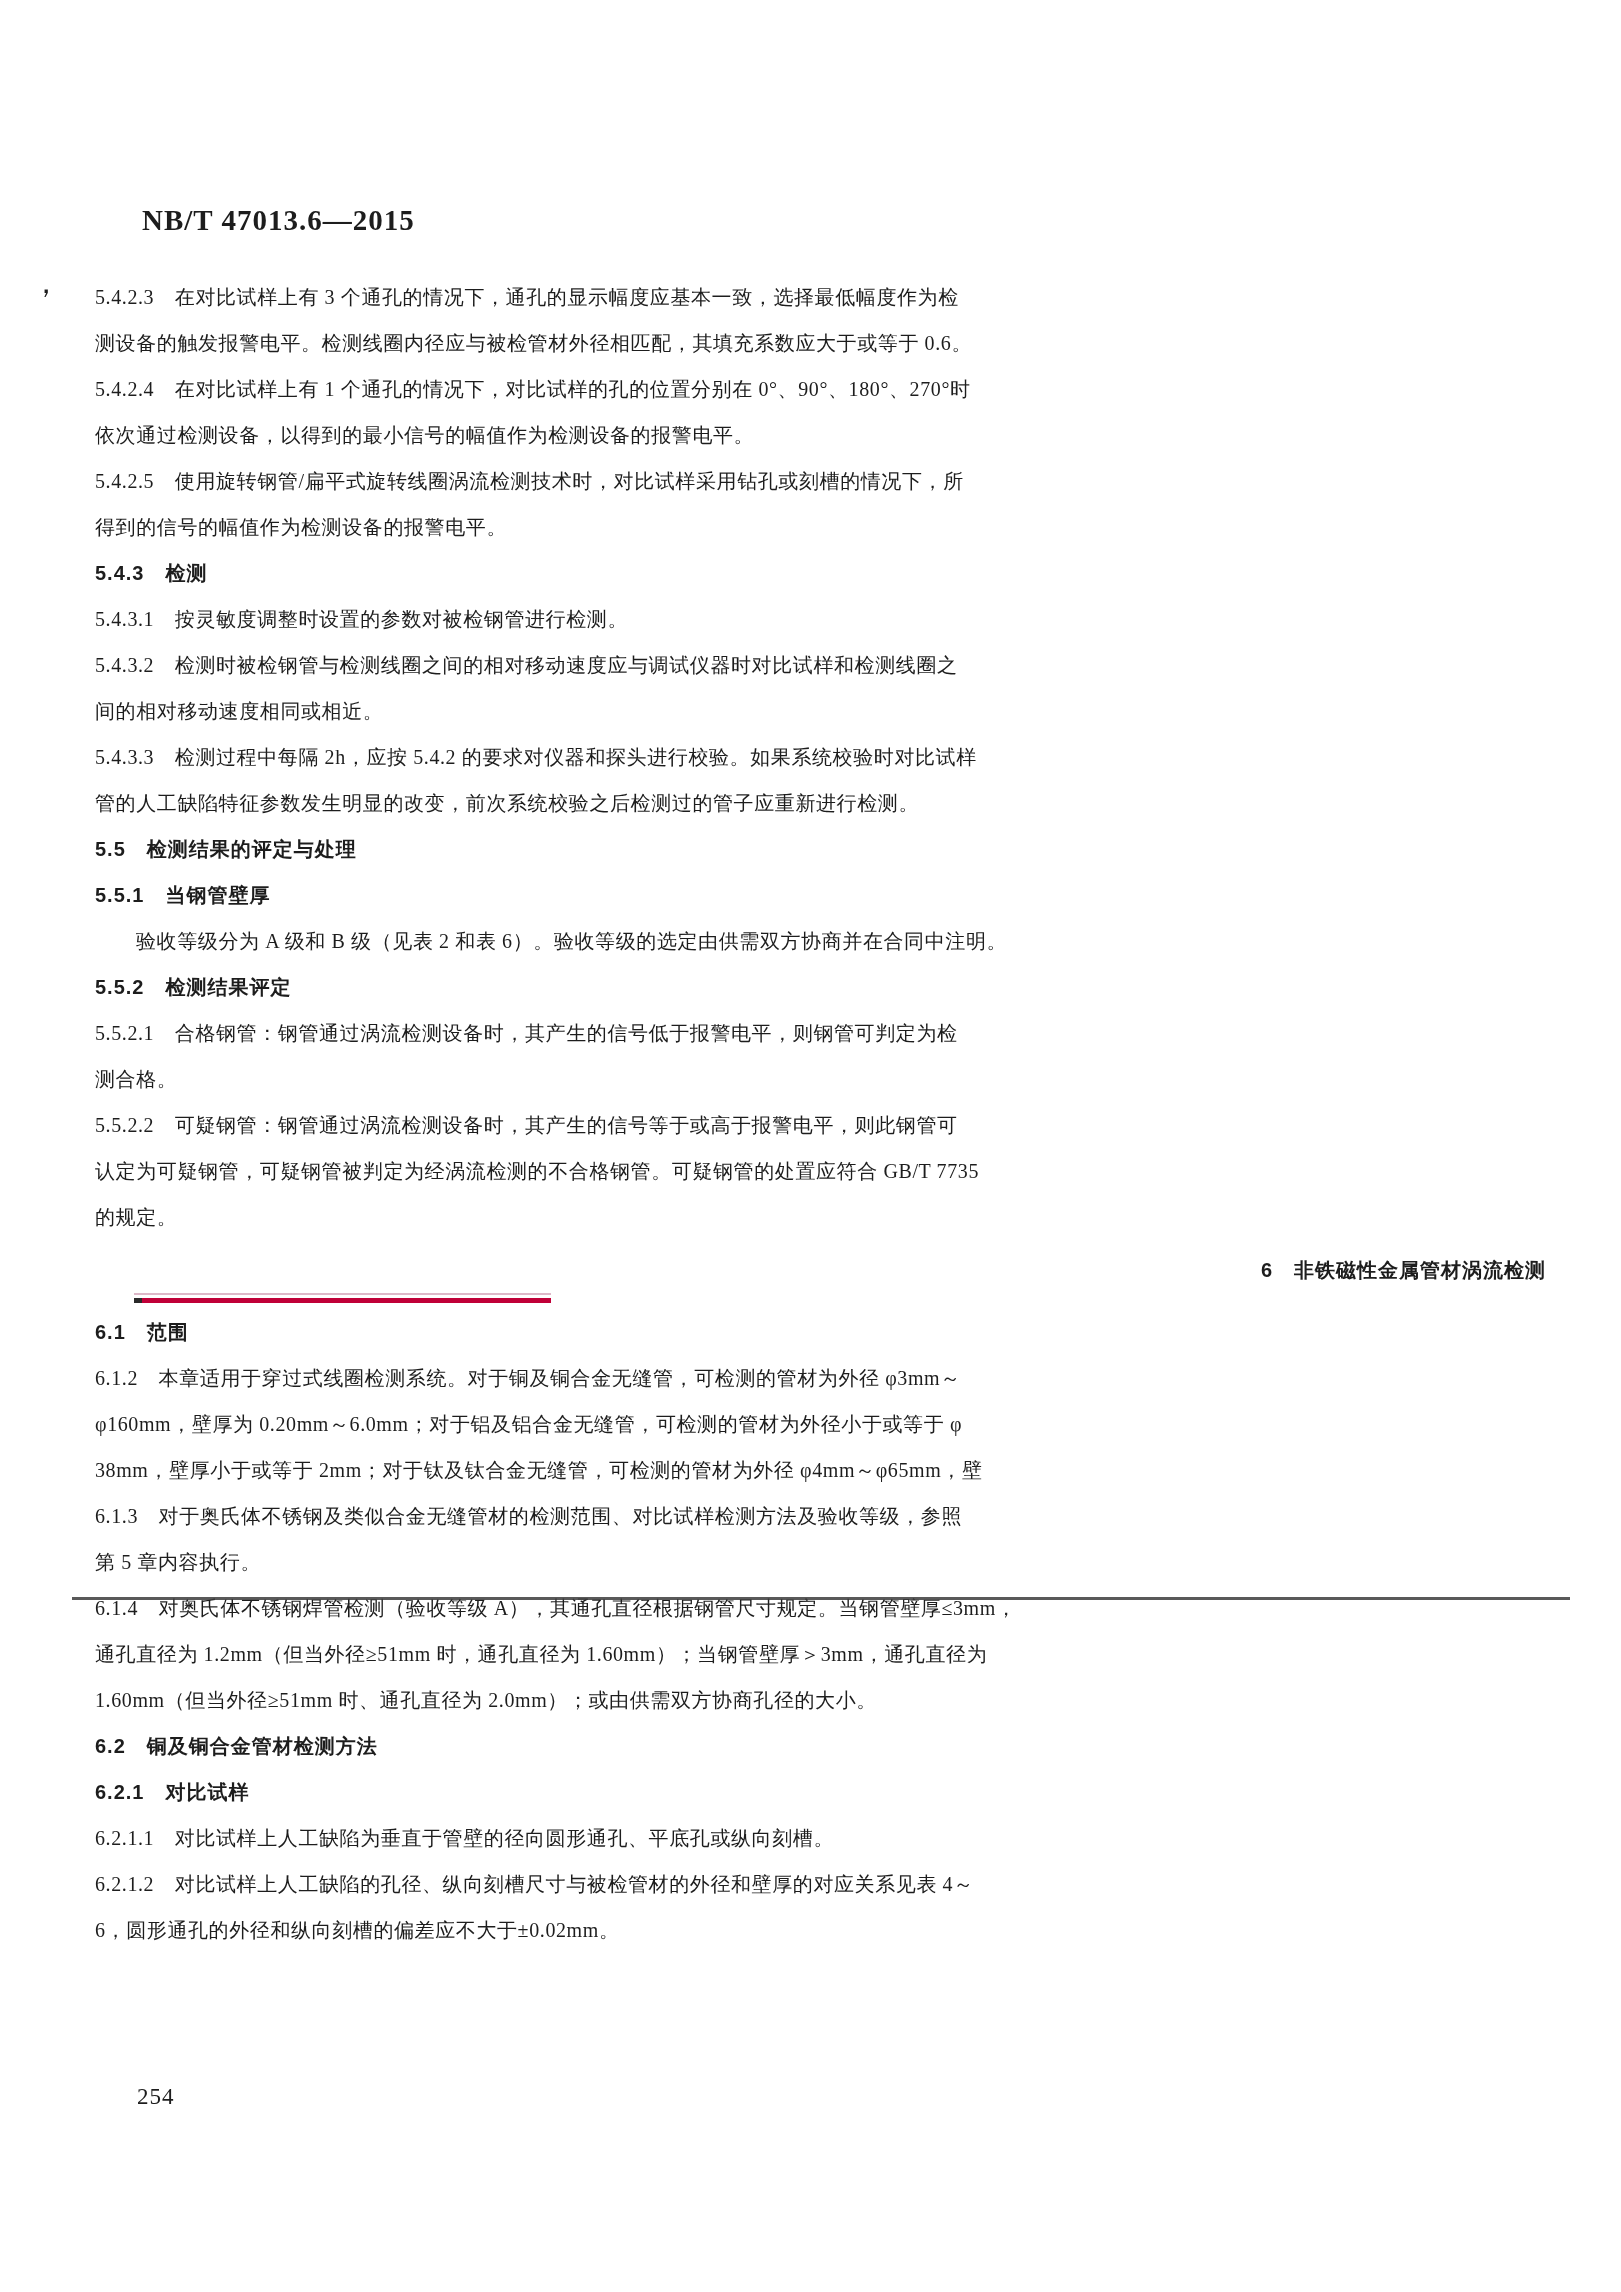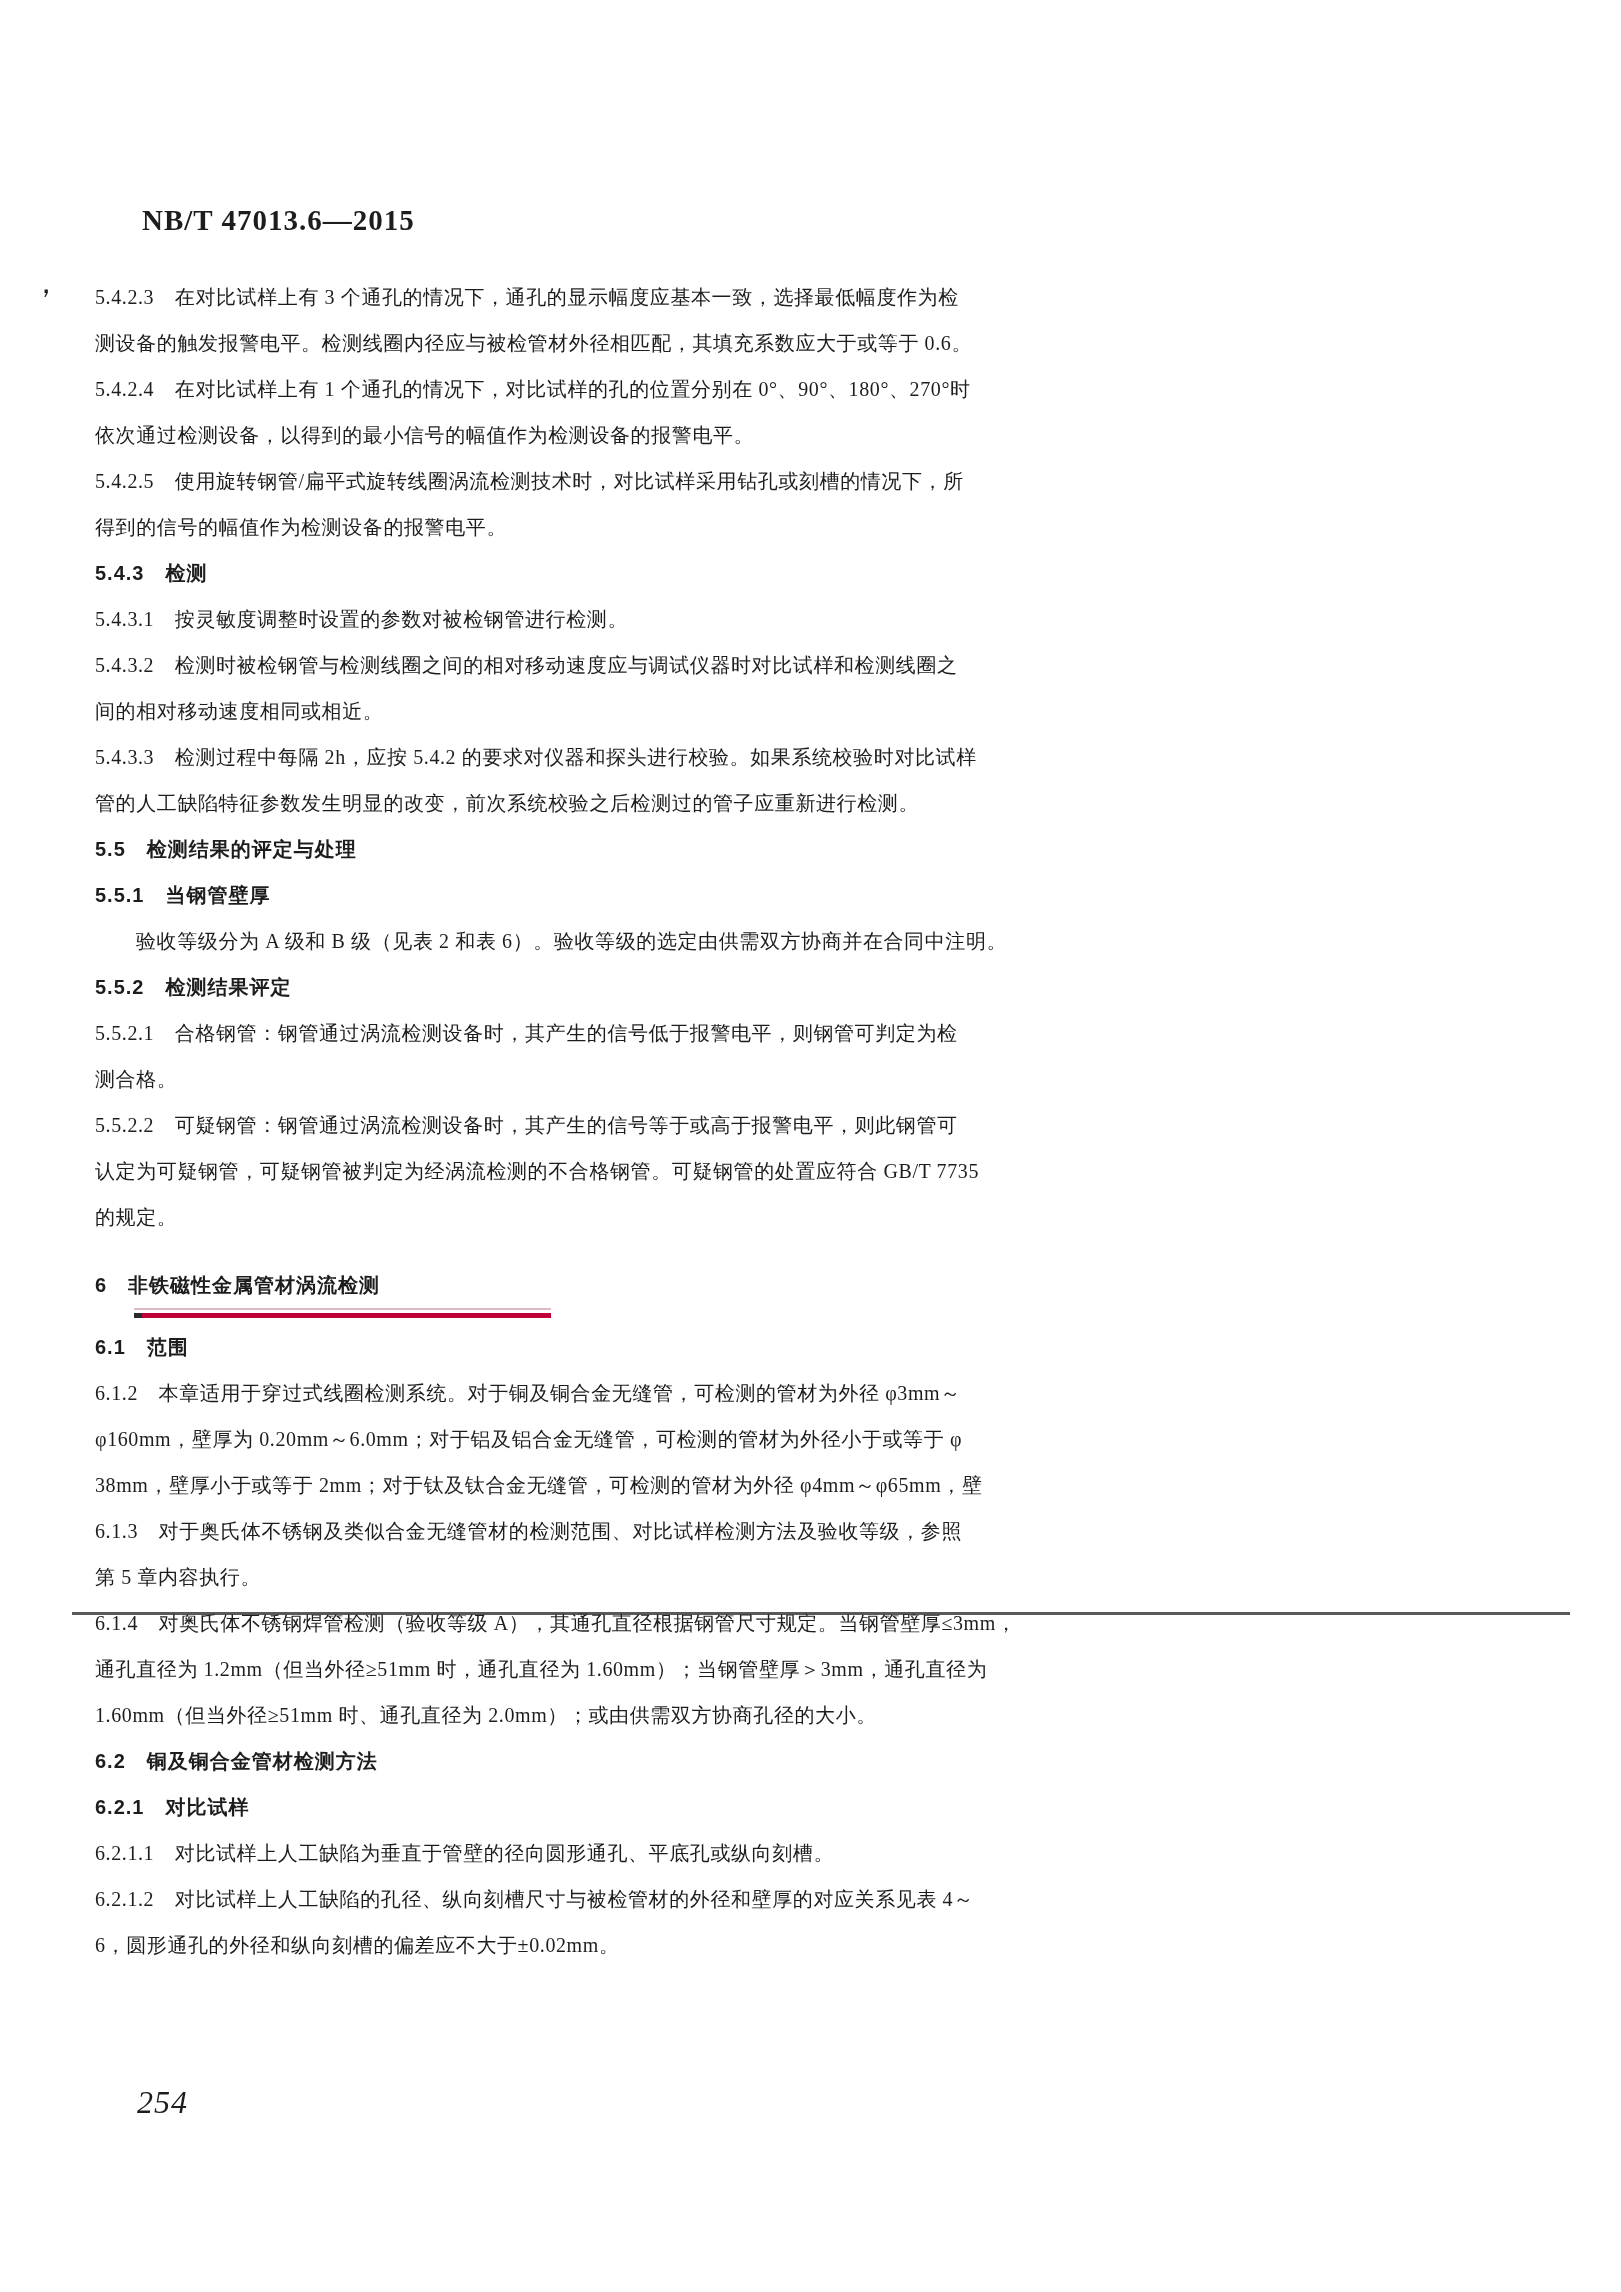--- a/index.html
+++ b/index.html
@@ -29,21 +29,21 @@
     line-height:46px;
     letter-spacing:0.6px;
     white-space:nowrap;
   }
   .heading{
     font-weight:bold;
     font-family:"Liberation Sans","DejaVu Sans",sans-serif;
     letter-spacing:1px;
   }
   .indent{ padding-left:41px; }
-  .section6{ margin-top:22px; }
+  .section6{ margin-top:7px;text-align:right; }
   .red-underline{
     margin-left:39px;
     width:417px;
     height:9.8px;
     margin-bottom:5.9px;
   }
   .red-underline .pink-bar{
     height:2px;background:#ddb8c8;margin-bottom:2.9px;
   }
   .red-underline .red-bar{
@@ -61,23 +61,22 @@
     opacity:0.85;
   }
   .margin-artifact{
     position:absolute;
     left:31px;top:263px;
     font-size:30px;
   }
   .page-number{
     position:absolute;
     left:137px;top:2084px;
-    font-size:32px;
+    font-size:23px;
     letter-spacing:1px;
-    font-style:italic;
   }
 </style>
 </head>
 <body>
 
 <div class="page">
 
   <span class="margin-artifact">，</span>
 
   <div class="content">

